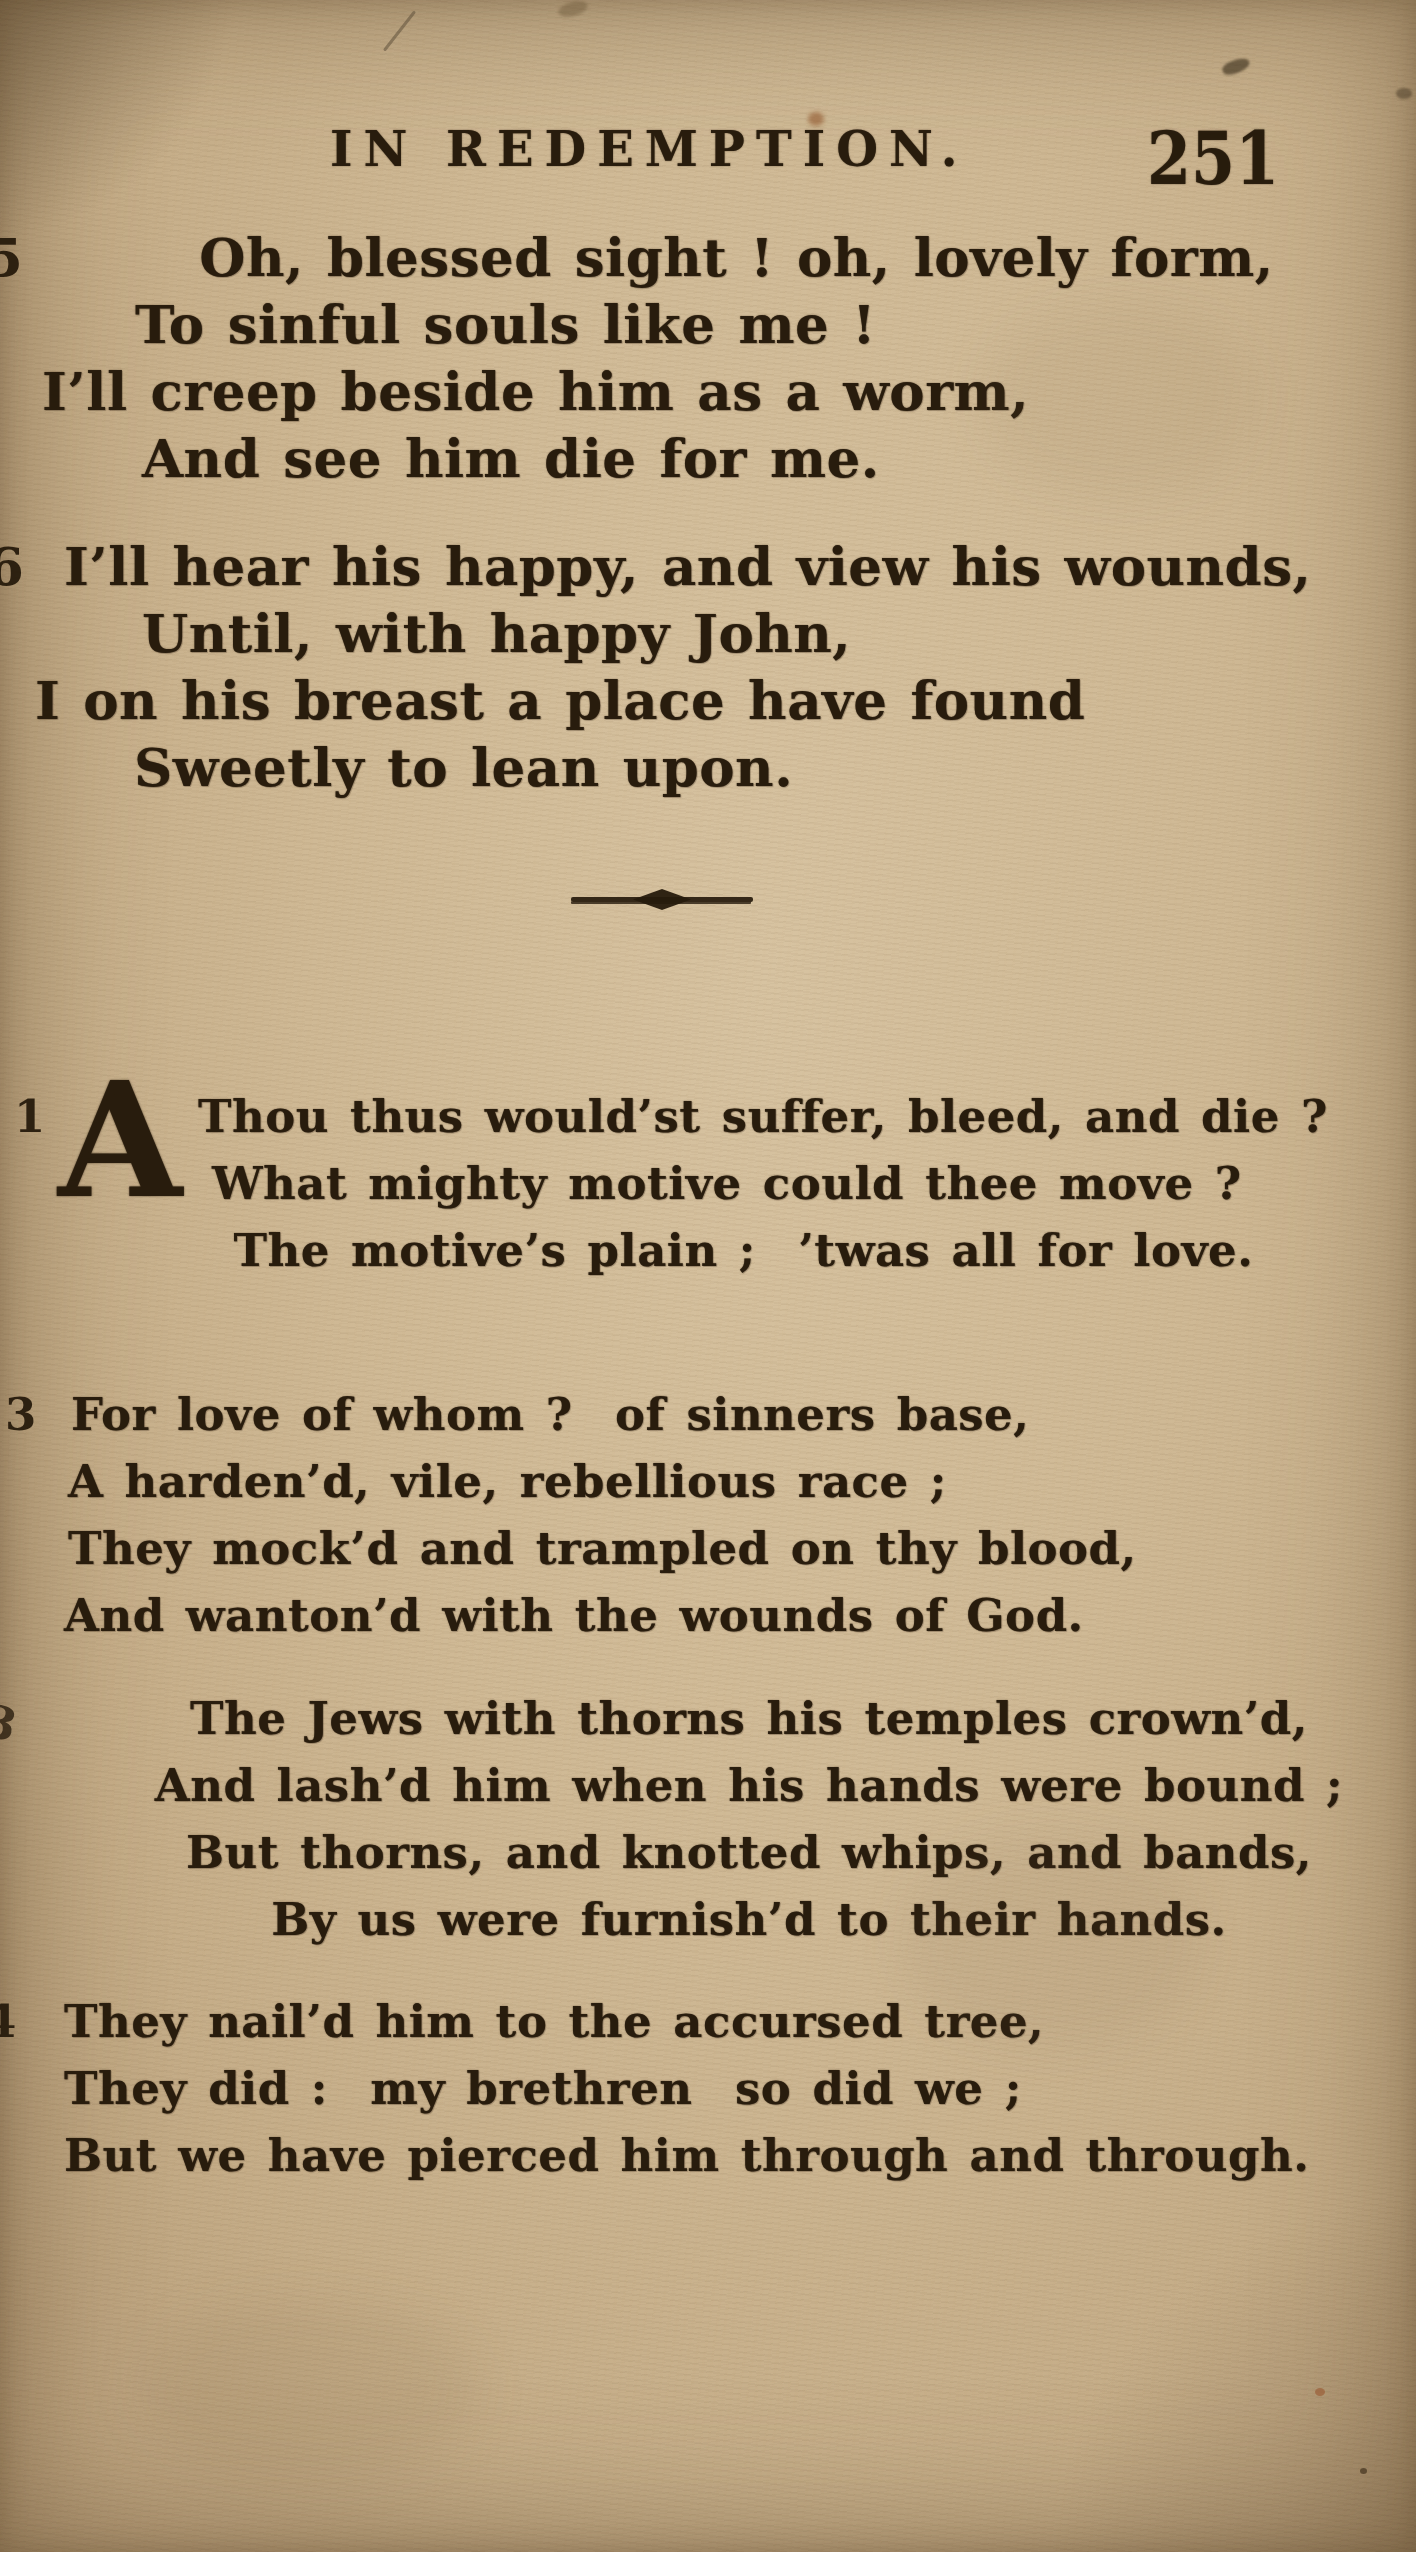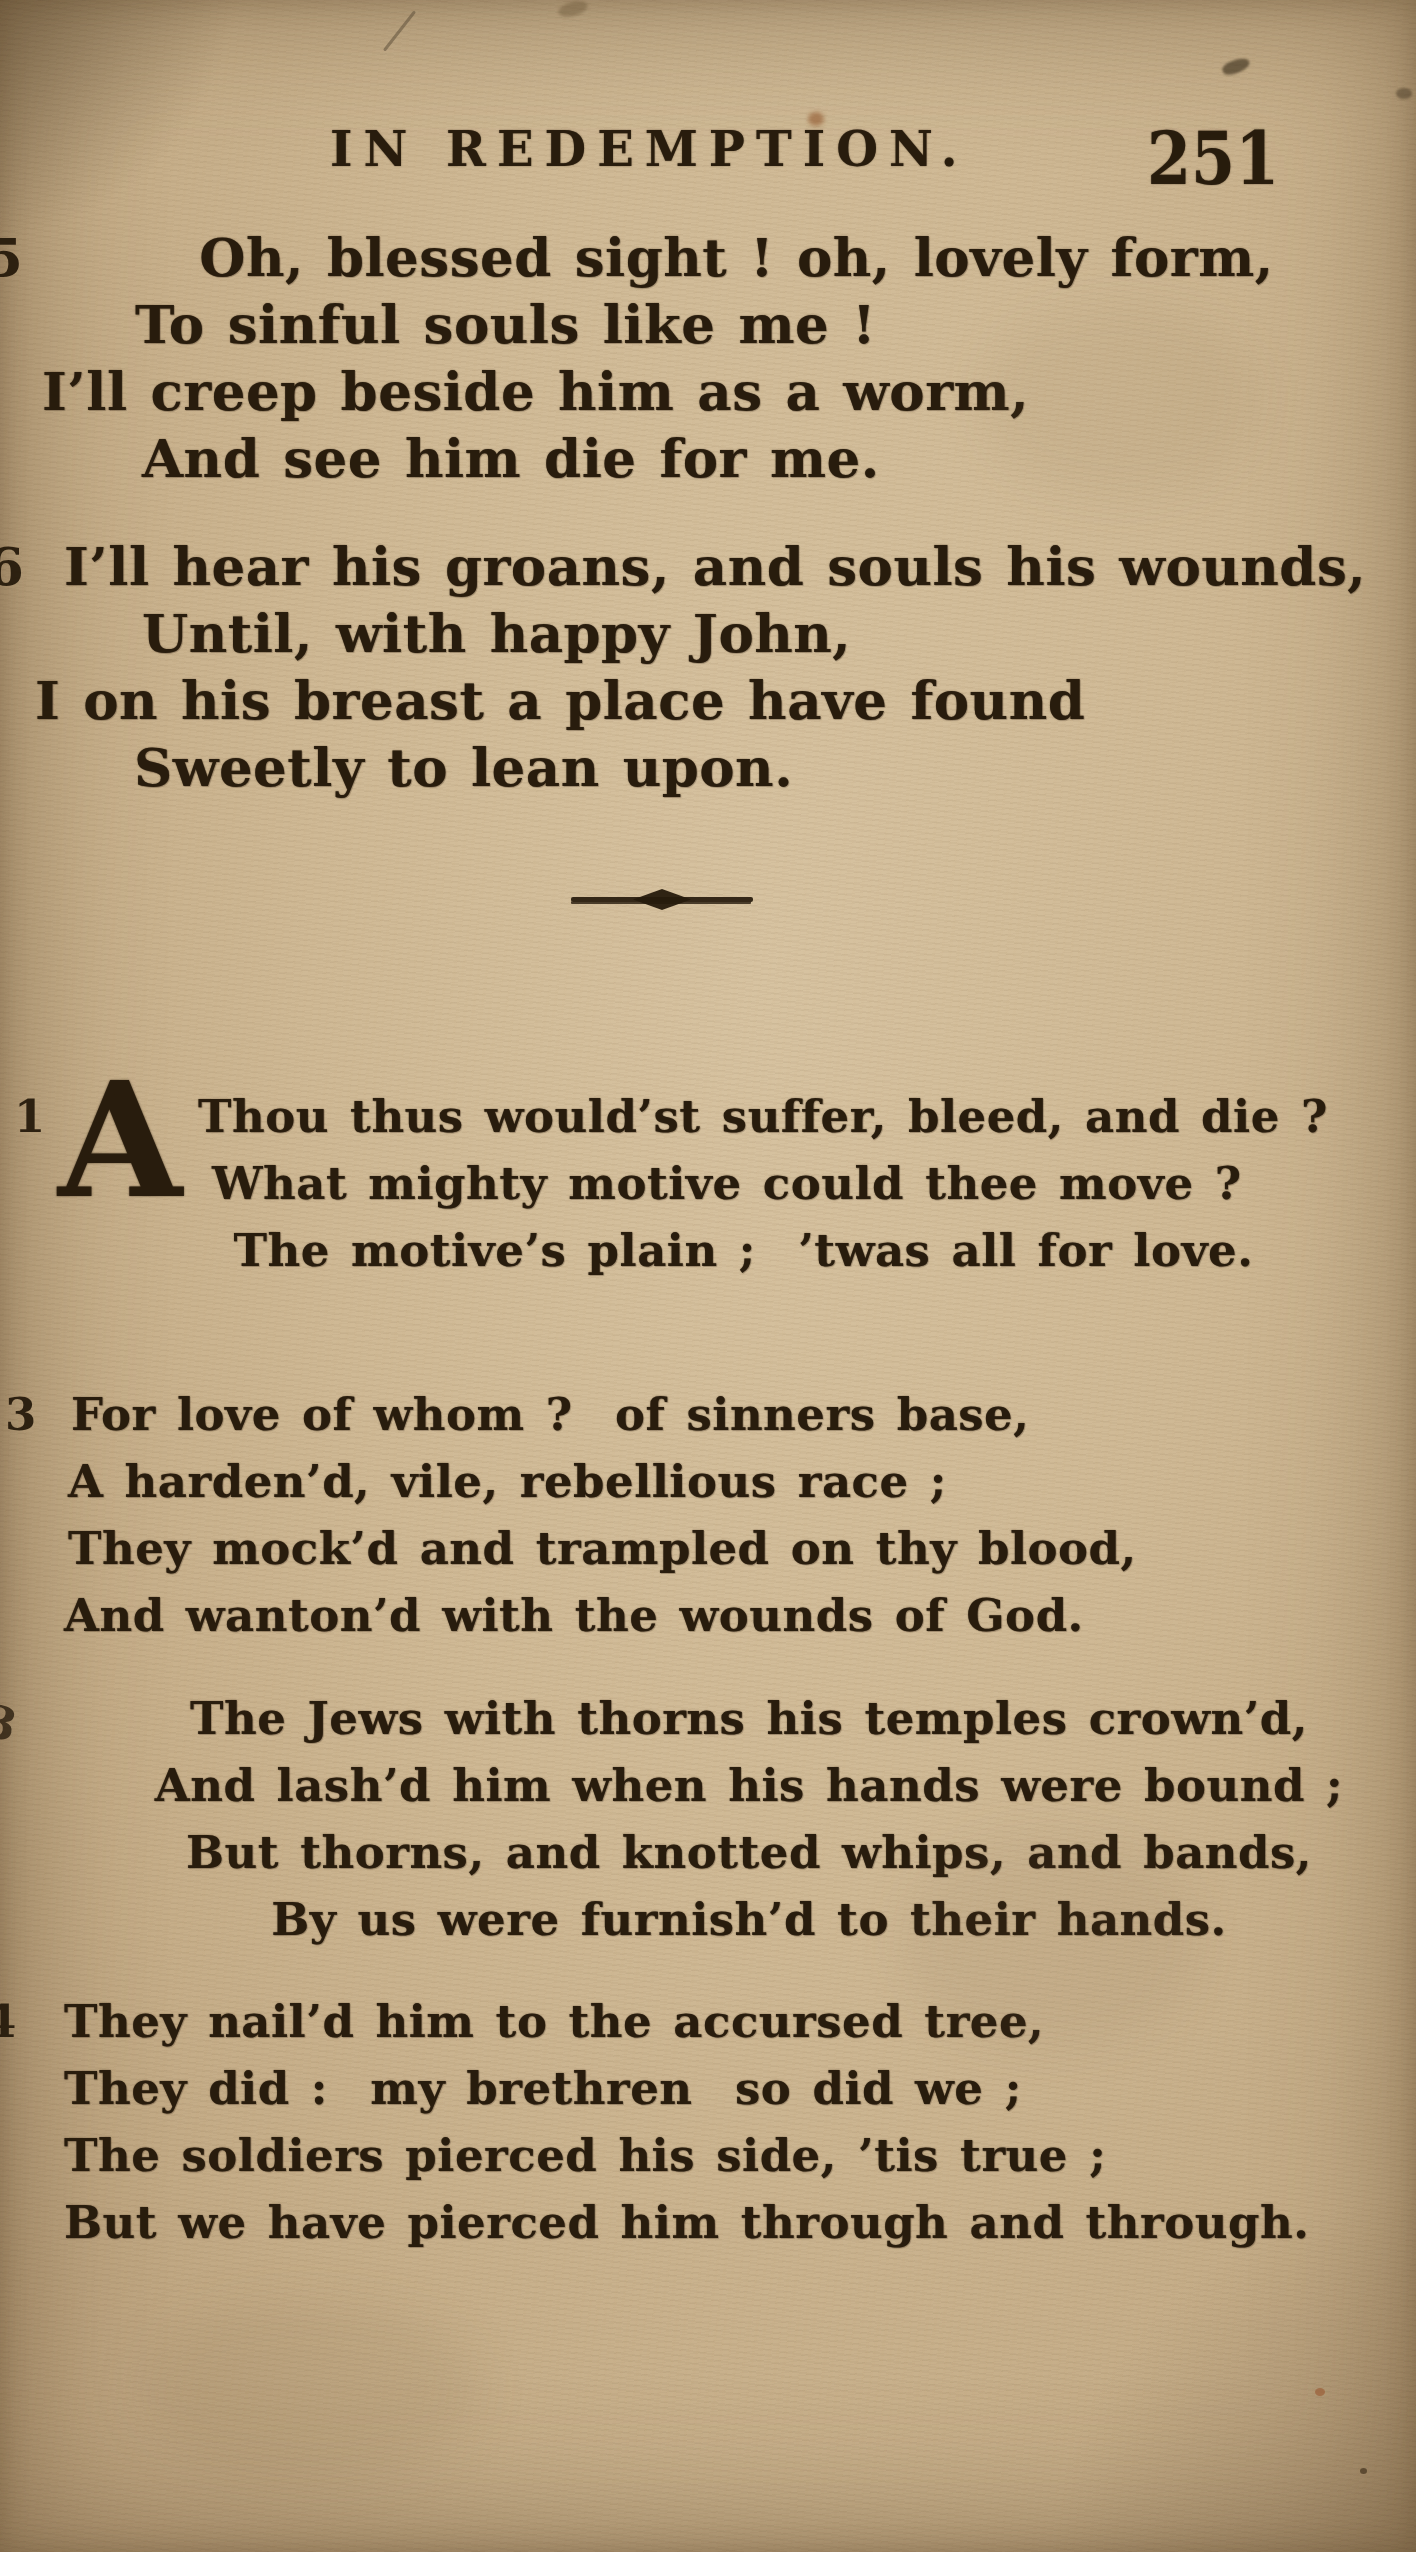--- a/index.html
+++ b/index.html
@@ -134,21 +134,21 @@
   <section class="stanza st-a">
     <span class="num">5</span>
     <div class="line">Oh, blessed sight ! oh, lovely form,</div>
     <div class="line">To sinful souls like me !</div>
     <div class="line">I’ll creep beside him as a worm,</div>
     <div class="line">And see him die for me.</div>
   </section>
 
   <section class="stanza st-b">
     <span class="num">6</span>
-    <div class="line">I’ll hear his groans, and souls his wounds,</div>
+    <div class="line">I’ll hear his happy, and view his wounds,</div>
     <div class="line">Until, with happy John,</div>
     <div class="line">I on his breast a place have found</div>
     <div class="line">Sweetly to lean upon.</div>
   </section>
 
   <div class="divider">
     <span class="divider-line"></span>
     <span class="divider-diamond"></span>
   </div>
 
@@ -175,21 +175,20 @@
     <div class="line">The Jews with thorns his temples crown’d,</div>
     <div class="line">And lash’d him when his hands were bound ;</div>
     <div class="line">But thorns, and knotted whips, and bands,</div>
     <div class="line">By us were furnish’d to their hands.</div>
   </section>
 
   <section class="stanza st-4">
     <span class="num">4</span>
     <div class="line">They nail’d him to the accursed tree,</div>
     <div class="line">They did :  my brethren  so did we ;</div>
-    <div class="line">The soldiers pierced his side, ’tis true ;</div>
     <div class="line">But we have pierced him through and through.</div>
   </section>
 
   <div class="stain stain-speck-header"></div>
   <div class="stain stain-mark-above-pagenum"></div>
   <div class="stain stain-scratch-top"></div>
   <div class="stain stain-curl-top"></div>
   <div class="stain stain-right-edge"></div>
   <div class="stain stain-dot-br-red"></div>
   <div class="stain stain-dot-br-dark"></div>

